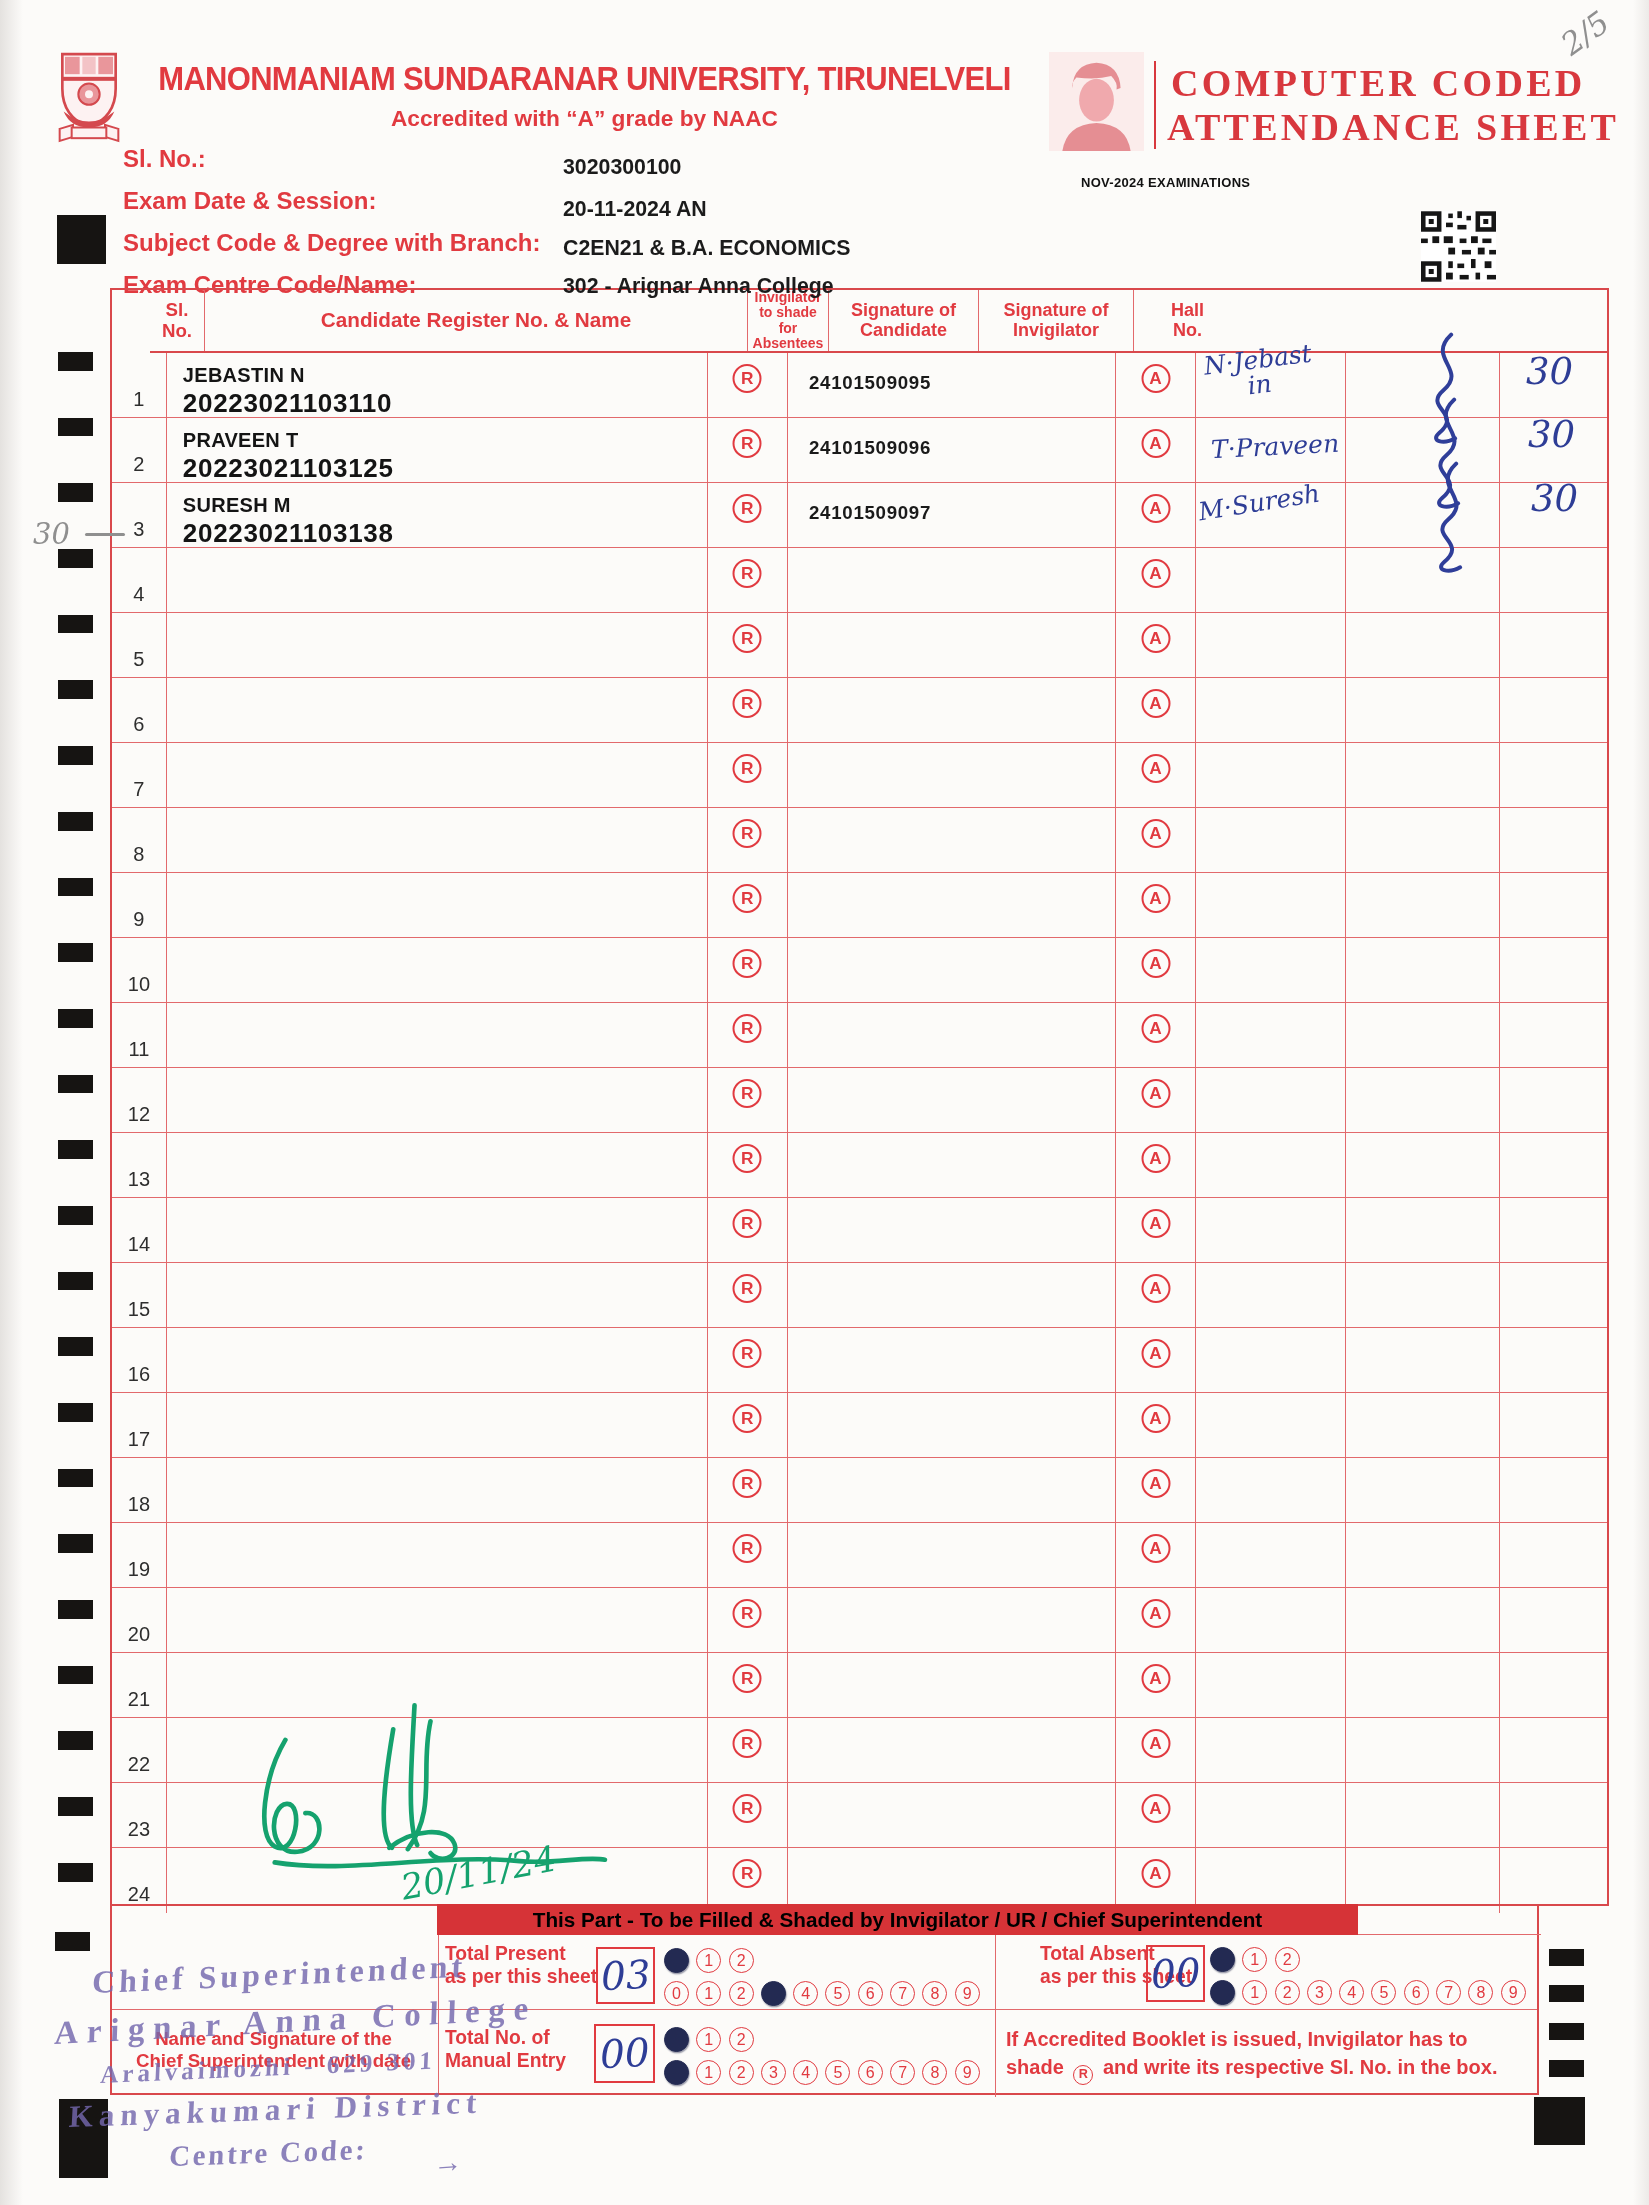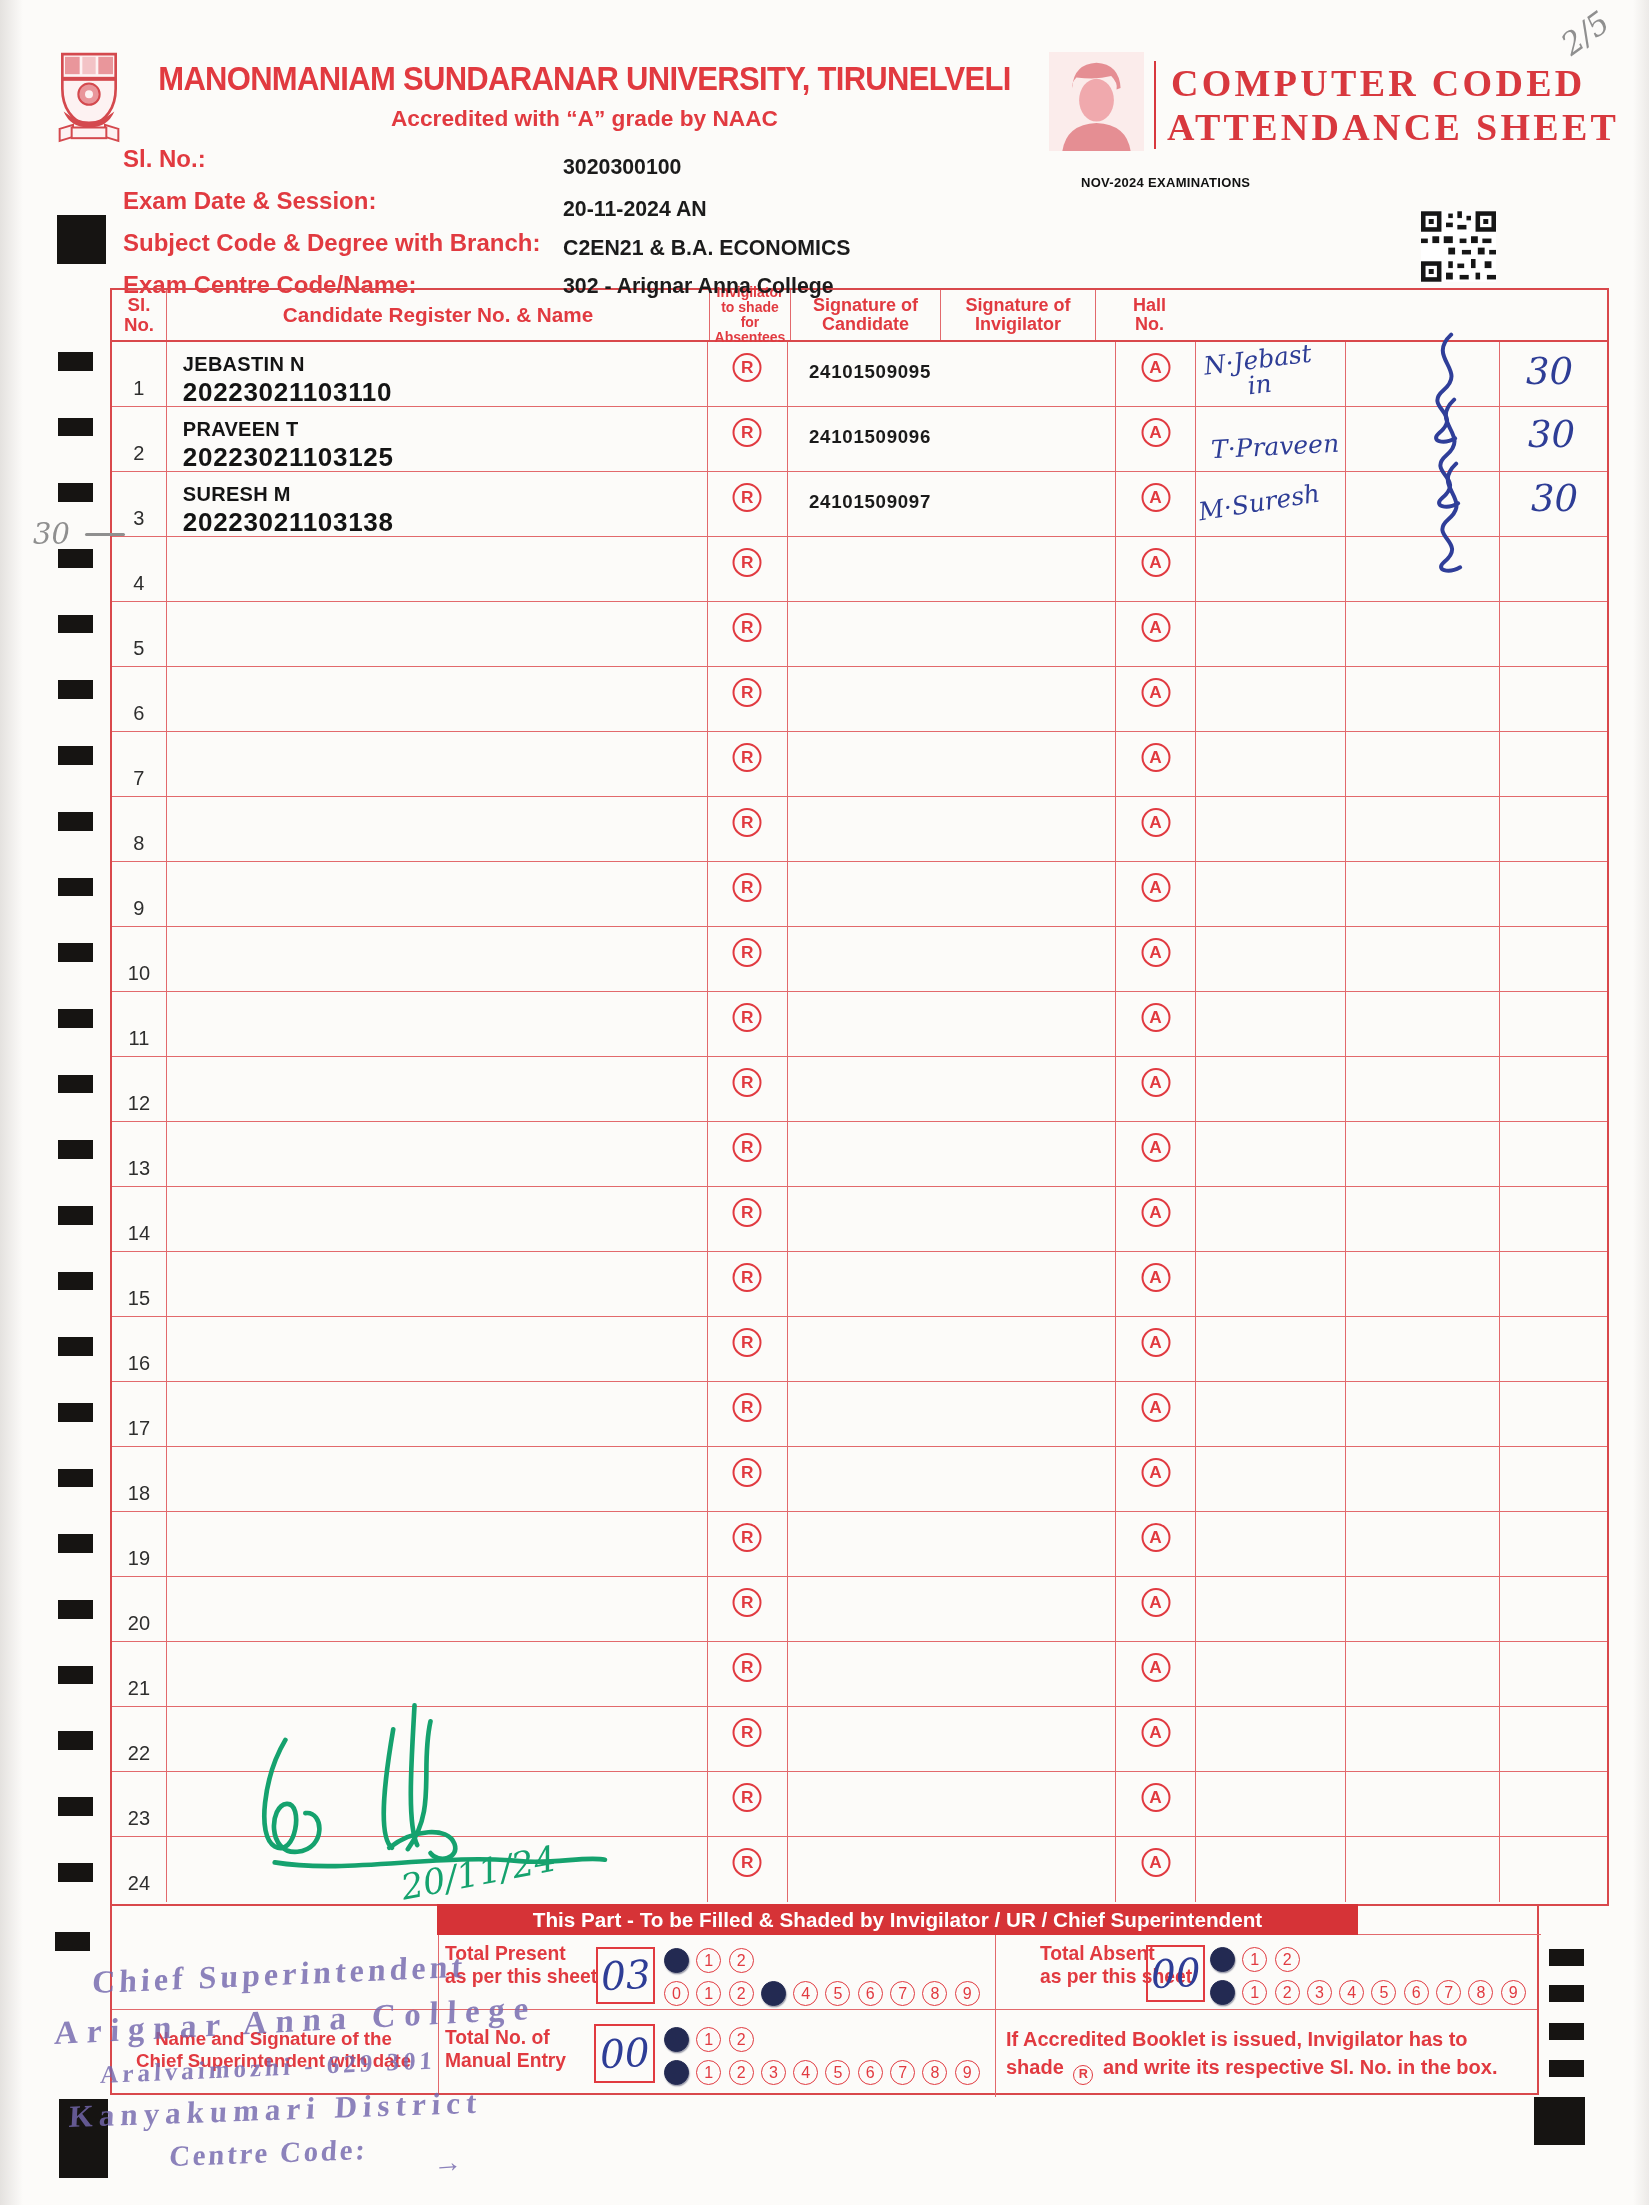--- a/index.html
+++ b/index.html
@@ -26,21 +26,21 @@
   .right-title{color:#d8383e;font-family:"Liberation Serif",serif;font-weight:bold;
                font-size:38px;letter-spacing:3.3px;white-space:nowrap;}
   .vdiv{position:absolute;width:2px;background:#d8383e;}
   
   .flabel{color:var(--red);font-weight:bold;font-size:24px;white-space:nowrap;}
   .fvalue{color:#1b1b1b;font-weight:bold;font-size:21.3px;white-space:nowrap;}
   .session-note{color:#111;font-weight:bold;font-size:13px;letter-spacing:0.3px;}
   
   .tbl{position:absolute;left:110px;top:288px;width:1499px;height:1618px;
        border:2px solid var(--reddark);box-sizing:border-box;background:transparent;}
-  .t-head{display:flex;height:52px;border-bottom:2px solid var(--reddark);box-sizing:border-box;}
+  .t-head{display:flex;height:63px;border-bottom:2px solid var(--reddark);box-sizing:border-box;margin-left:38px;}
   .hc{border-right:1.3px solid var(--redline);box-sizing:border-box;color:var(--red);
       display:flex;flex-direction:column;align-items:center;justify-content:center;
       font-weight:bold;line-height:1.08;text-align:center;}
   .hc:last-child{border-right:none;}
   .t-row{display:flex;height:65px;border-bottom:1.3px solid var(--redline);box-sizing:border-box;}
   .t-row:last-child{border-bottom:none;}
   .c{border-right:1.3px solid var(--redline);box-sizing:border-box;position:relative;}
   .c:last-child{border-right:none;}
   .w-sl{width:55px;} .w-cand{width:543px;} .w-rz{width:80px;} .w-nz{width:329px;}
   .w-bk{width:409px;} .w-az{width:81px;} .w-sc{width:150px;} .w-si{width:155px;} .w-hl{width:107px;}
@@ -54,21 +54,21 @@
         display:flex;align-items:center;justify-content:center;
         font-size:17.3px;font-weight:bold;color:var(--red);}
   .minicirc{display:inline-flex;width:20px;height:20px;border:1.3px solid var(--red);border-radius:50%;
         align-items:center;justify-content:center;font-size:12.7px;font-weight:bold;color:var(--red);
         box-sizing:border-box;vertical-align:-4px;margin-right:5.3px;}
   
   .bottom-box{position:absolute;left:110px;top:1904px;width:1429px;height:191px;
               border:2px solid var(--reddark);box-sizing:border-box;}
   .bline{position:absolute;background:var(--redline);}
   .banner{position:absolute;left:437px;top:1904px;width:921px;height:31px;background:var(--banner);
-          color:#ffffff;font-weight:bold;font-size:20.7px;display:flex;align-items:center;justify-content:center;}
+          color:#000000;font-weight:bold;font-size:20.7px;display:flex;align-items:center;justify-content:center;}
   .ft-label{position:absolute;color:var(--red);font-weight:bold;font-size:19.3px;line-height:1.18;white-space:nowrap;}
   .ft-box{position:absolute;border:2px solid var(--red);box-sizing:border-box;
           display:flex;align-items:center;justify-content:center;}
   .boxval{color:var(--ink);font-size:39px;font-family:"DejaVu Serif",serif;font-style:italic;transform:rotate(-3deg);}
   .strip{position:absolute;display:flex;gap:7.3px;}
   .bub{width:25px;height:25px;border:1.7px solid var(--red);border-radius:50%;box-sizing:border-box;
        display:flex;align-items:center;justify-content:center;font-size:16px;color:var(--red);}
   .bub.filled{background:var(--inkfill);border-color:var(--inkfill);color:transparent;box-shadow:0.7px 1.3px 1.3px rgba(30,35,70,.45);}
   
   .script{position:absolute;color:var(--ink);font-family:"DejaVu Serif",serif;font-style:italic;

